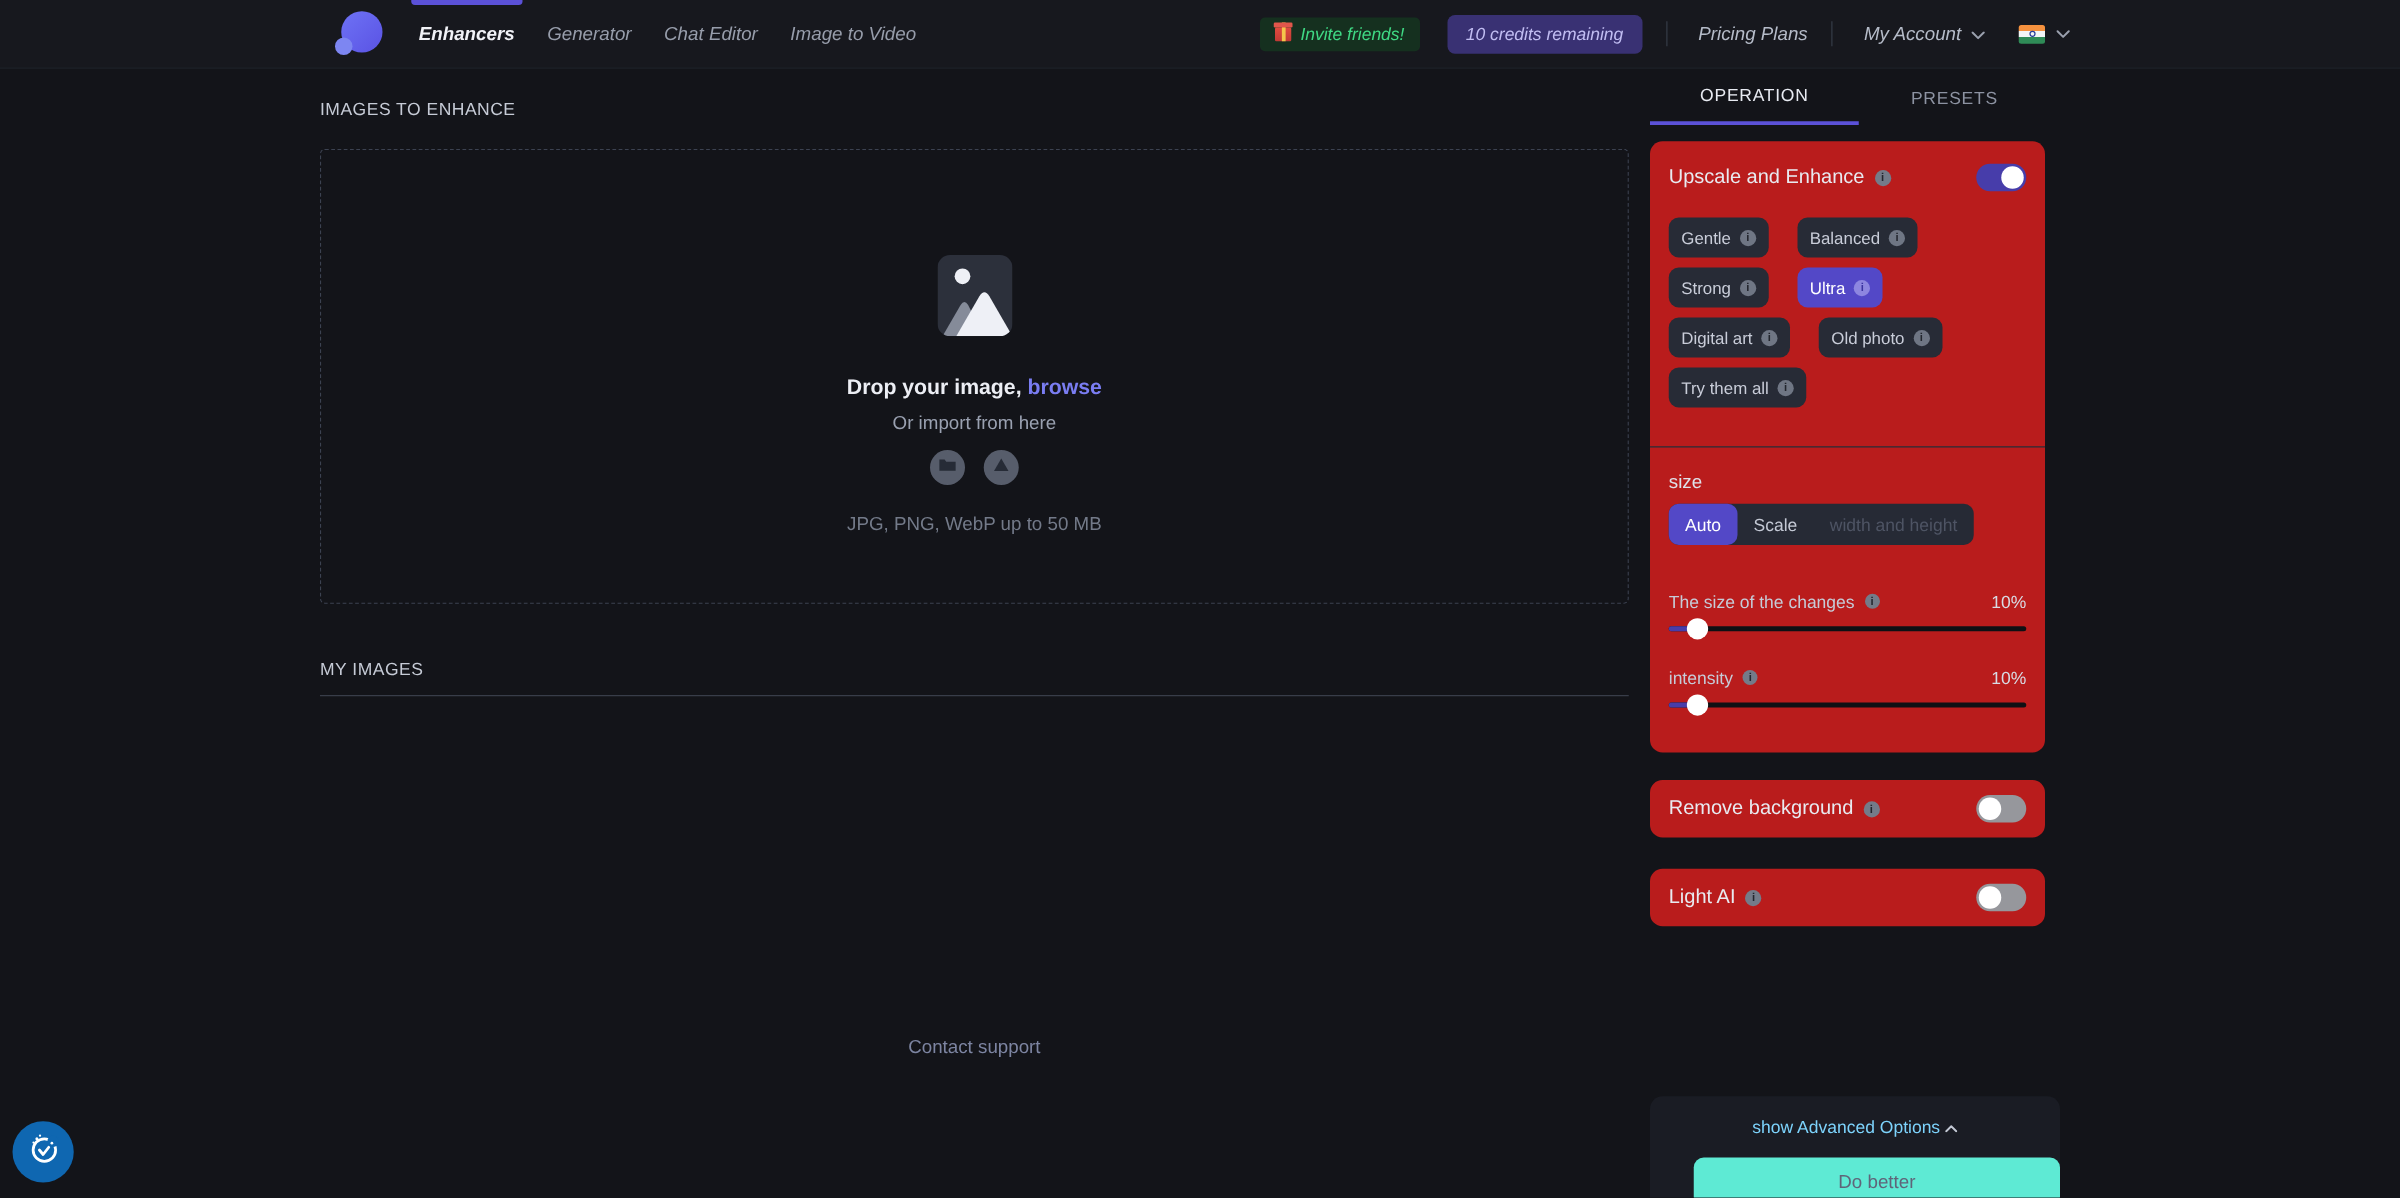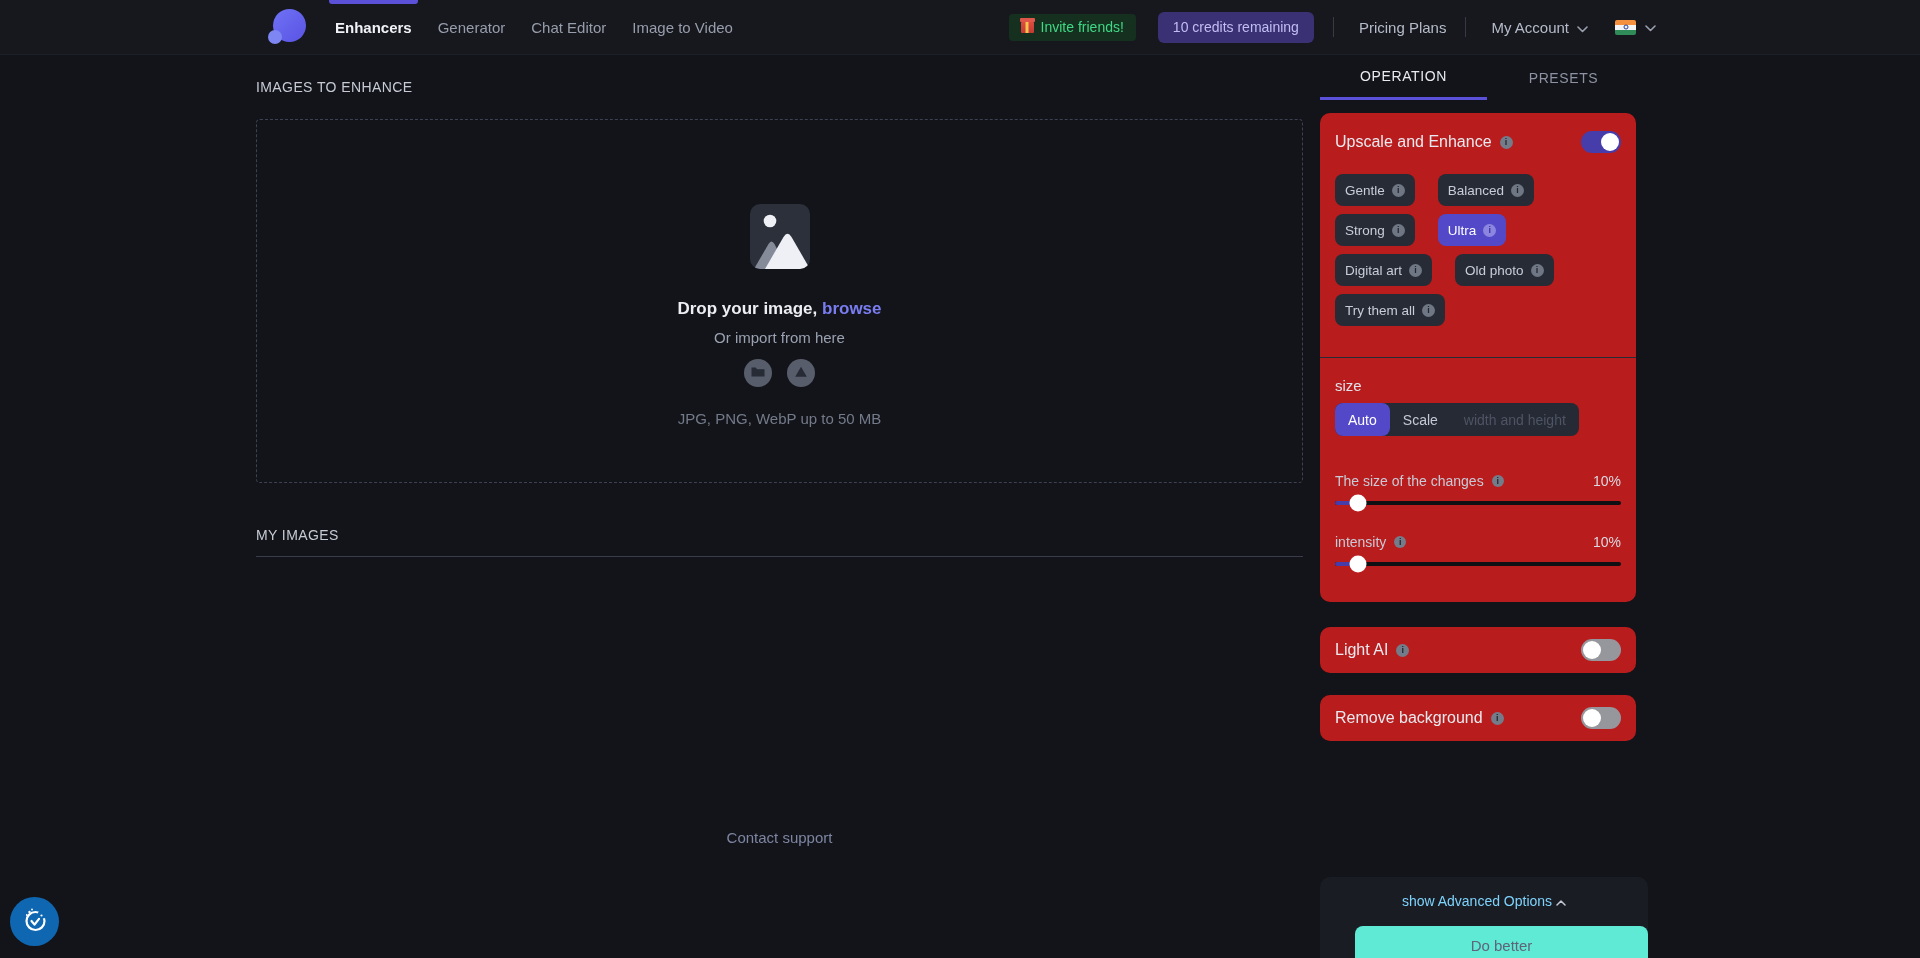--- a/index.html
+++ b/index.html
@@ -8,21 +8,21 @@
     background:#131419;
     font-family:"Liberation Sans", sans-serif;
     color:#e7eaf0;
     overflow:hidden;
     position:relative;
   }
   
   .topnav {
     position:absolute; top:0; left:0; width:1920px; height:55px;
     background:#17181e; border-bottom:1px solid #1d2027;
-    display:flex; align-items:center;
+    display:flex; align-items:center;font-style:italic;
   }
   .logo { margin-left:268px; width:38px; height:38px; position:relative; flex:none; cursor:pointer; }
   .logo .big { position:absolute; right:0; top:1px; width:33px; height:33px; border-radius:50%;
     background:linear-gradient(135deg,#6e72f5,#5a53e4); }
   .logo .small { position:absolute; left:0; bottom:2px; width:14px; height:14px; border-radius:50%;
     background:#7d86f2; }
   .nav-links { display:flex; height:55px; margin-left:16px; }
   .nav-item { position:relative; display:flex; align-items:center; padding:0 13px;
     font-size:15px; color:#979dab; cursor:pointer; white-space:nowrap; }
   .nav-item.active { color:#f1f2f7; font-weight:700; }
@@ -286,28 +286,28 @@
         <span class="info-dot"></span>
         <span class="slider-value">10%</span>
       </div>
       <div class="slider-track">
         <span class="slider-fill"></span>
         <span class="slider-knob"></span>
       </div>
     </div>
   </section>
 
-  <section class="card card2">
-    <span class="panel-label">Light AI</span>
+  <section class="card card3">
+    <span class="panel-label">Remove background</span>
     <span class="info-dot"></span>
     <span class="toggle off"></span>
   </section>
 
-  <section class="card card3">
-    <span class="panel-label">Remove background</span>
+  <section class="card card2">
+    <span class="panel-label">Light AI</span>
     <span class="info-dot"></span>
     <span class="toggle off"></span>
   </section>
 
   <section class="adv-card">
     <div class="adv-toggle">
       <span>show Advanced Options</span>
       <span>
         <svg width="10" height="6" viewBox="0 0 10 6">
             <polyline points="1,5 5,1 9,5" fill="none" stroke="#c3c8d4" stroke-width="1.5" stroke-linecap="round" stroke-linejoin="round"></polyline>

